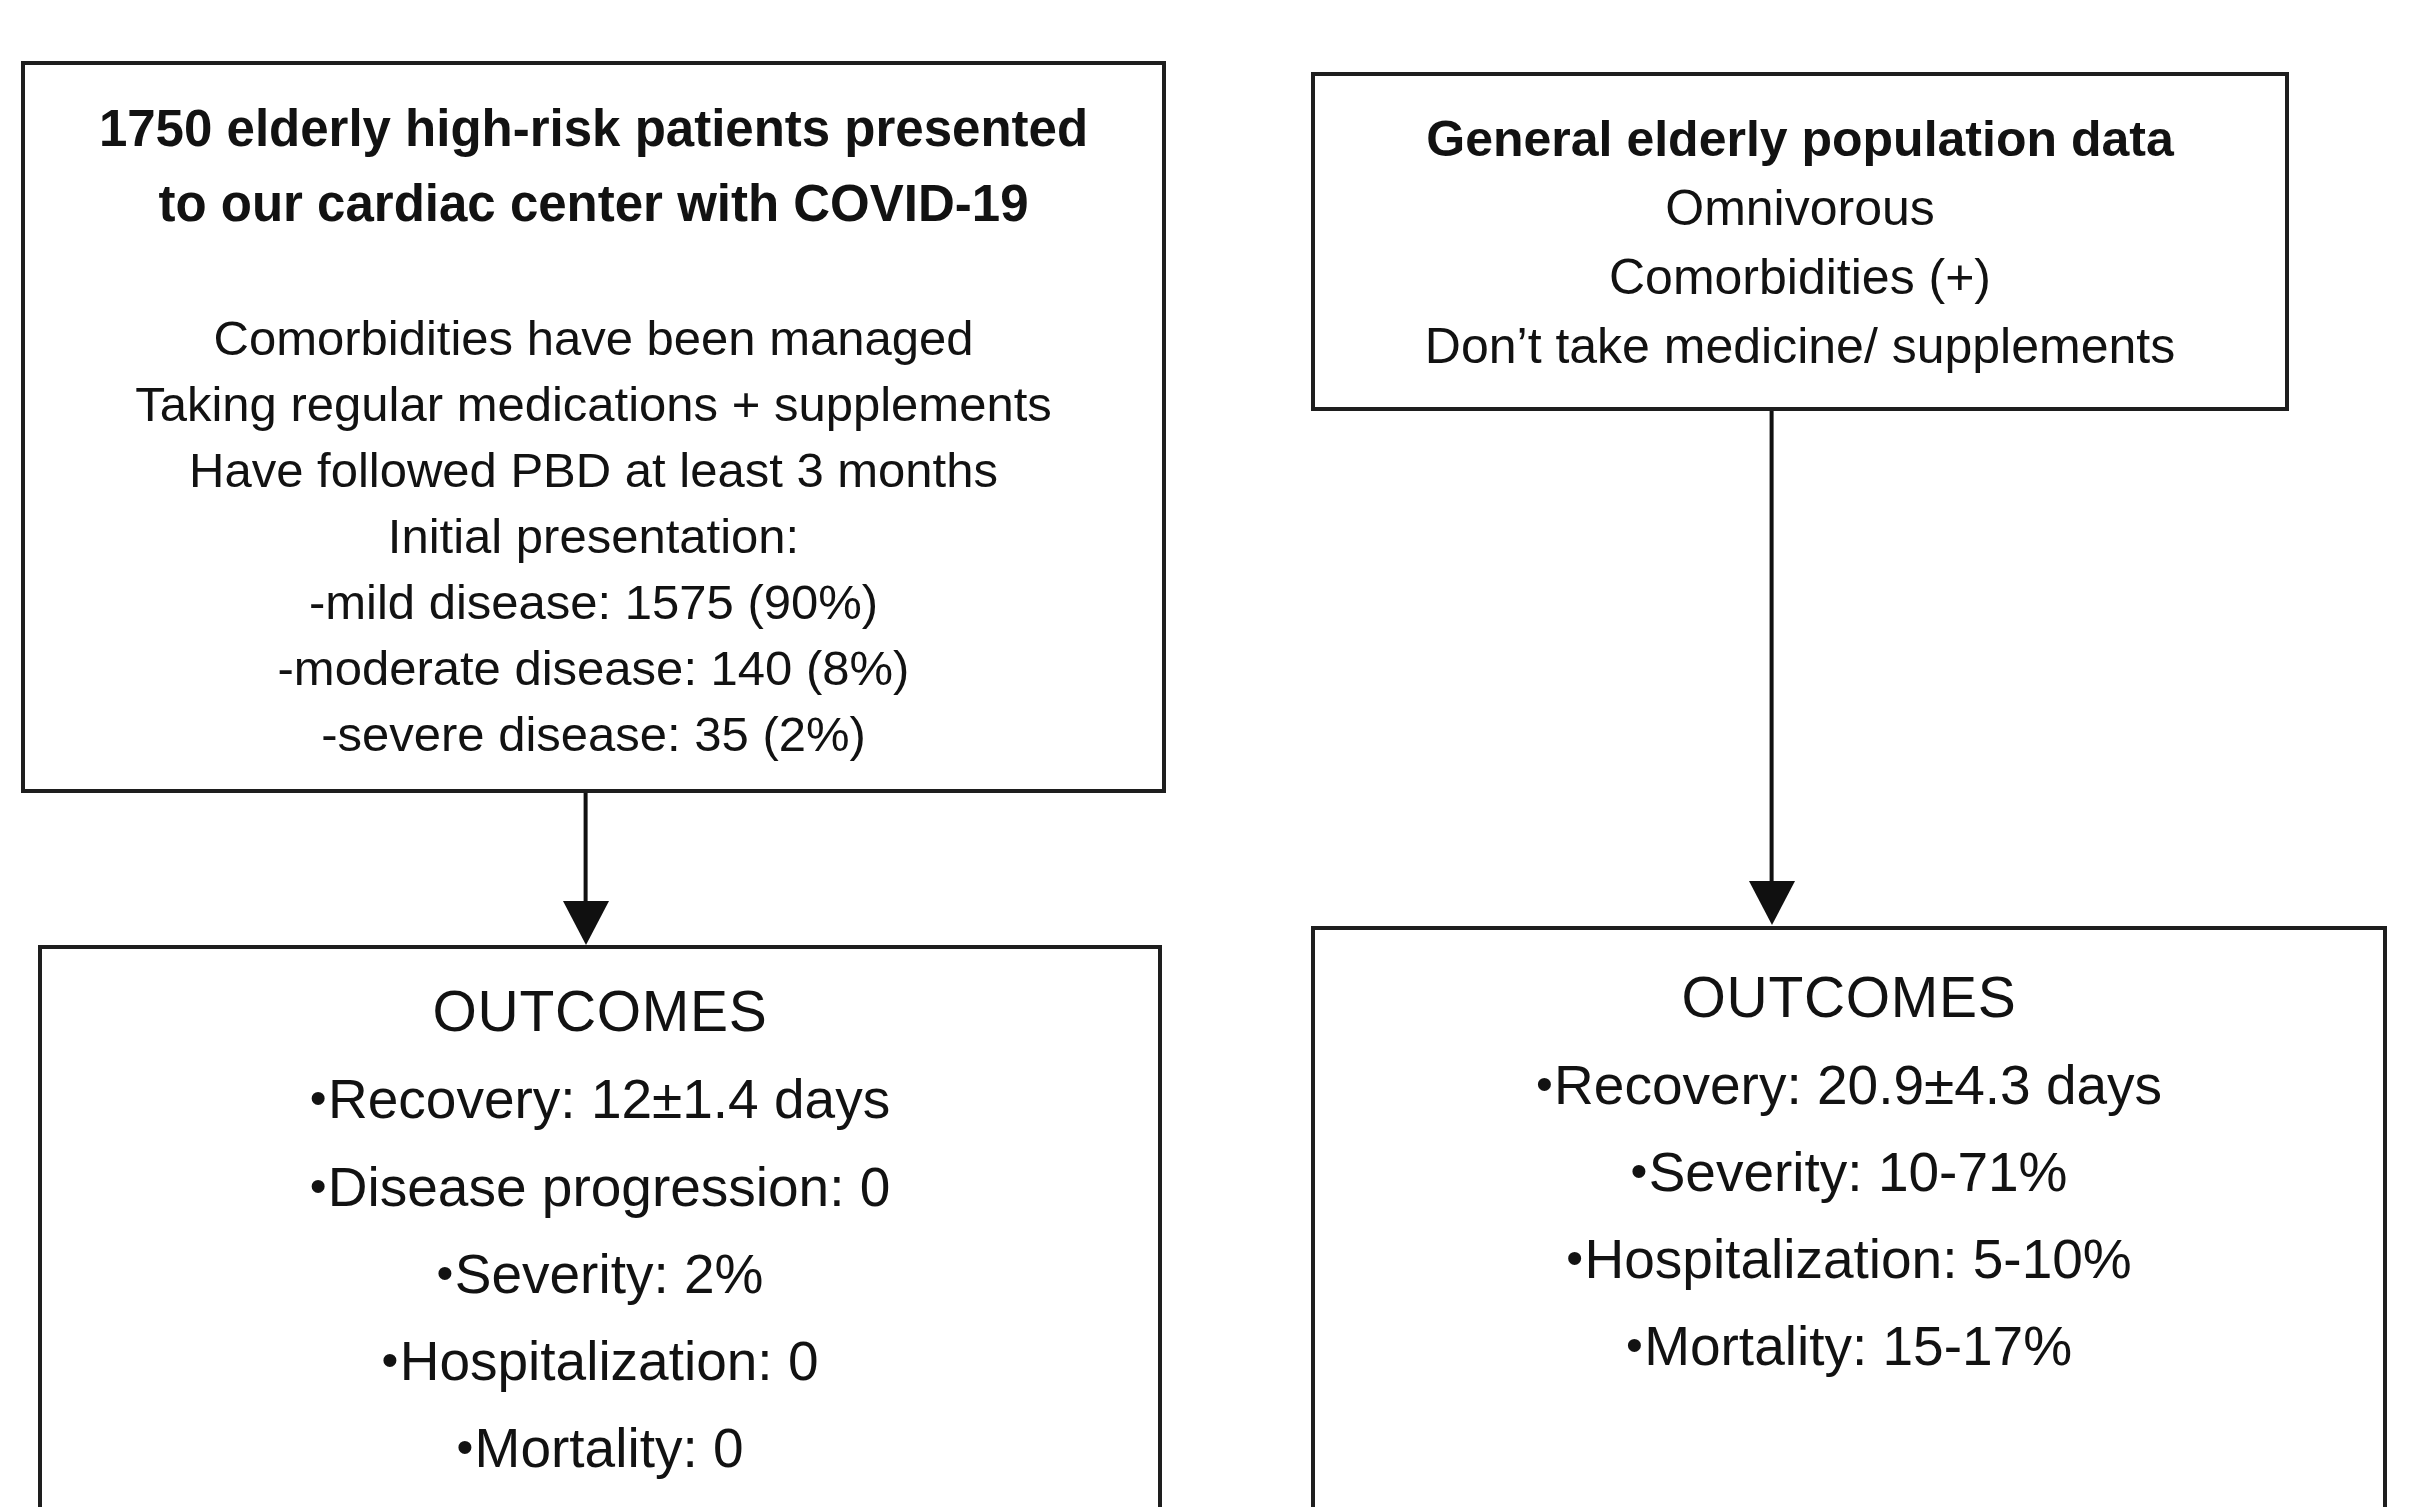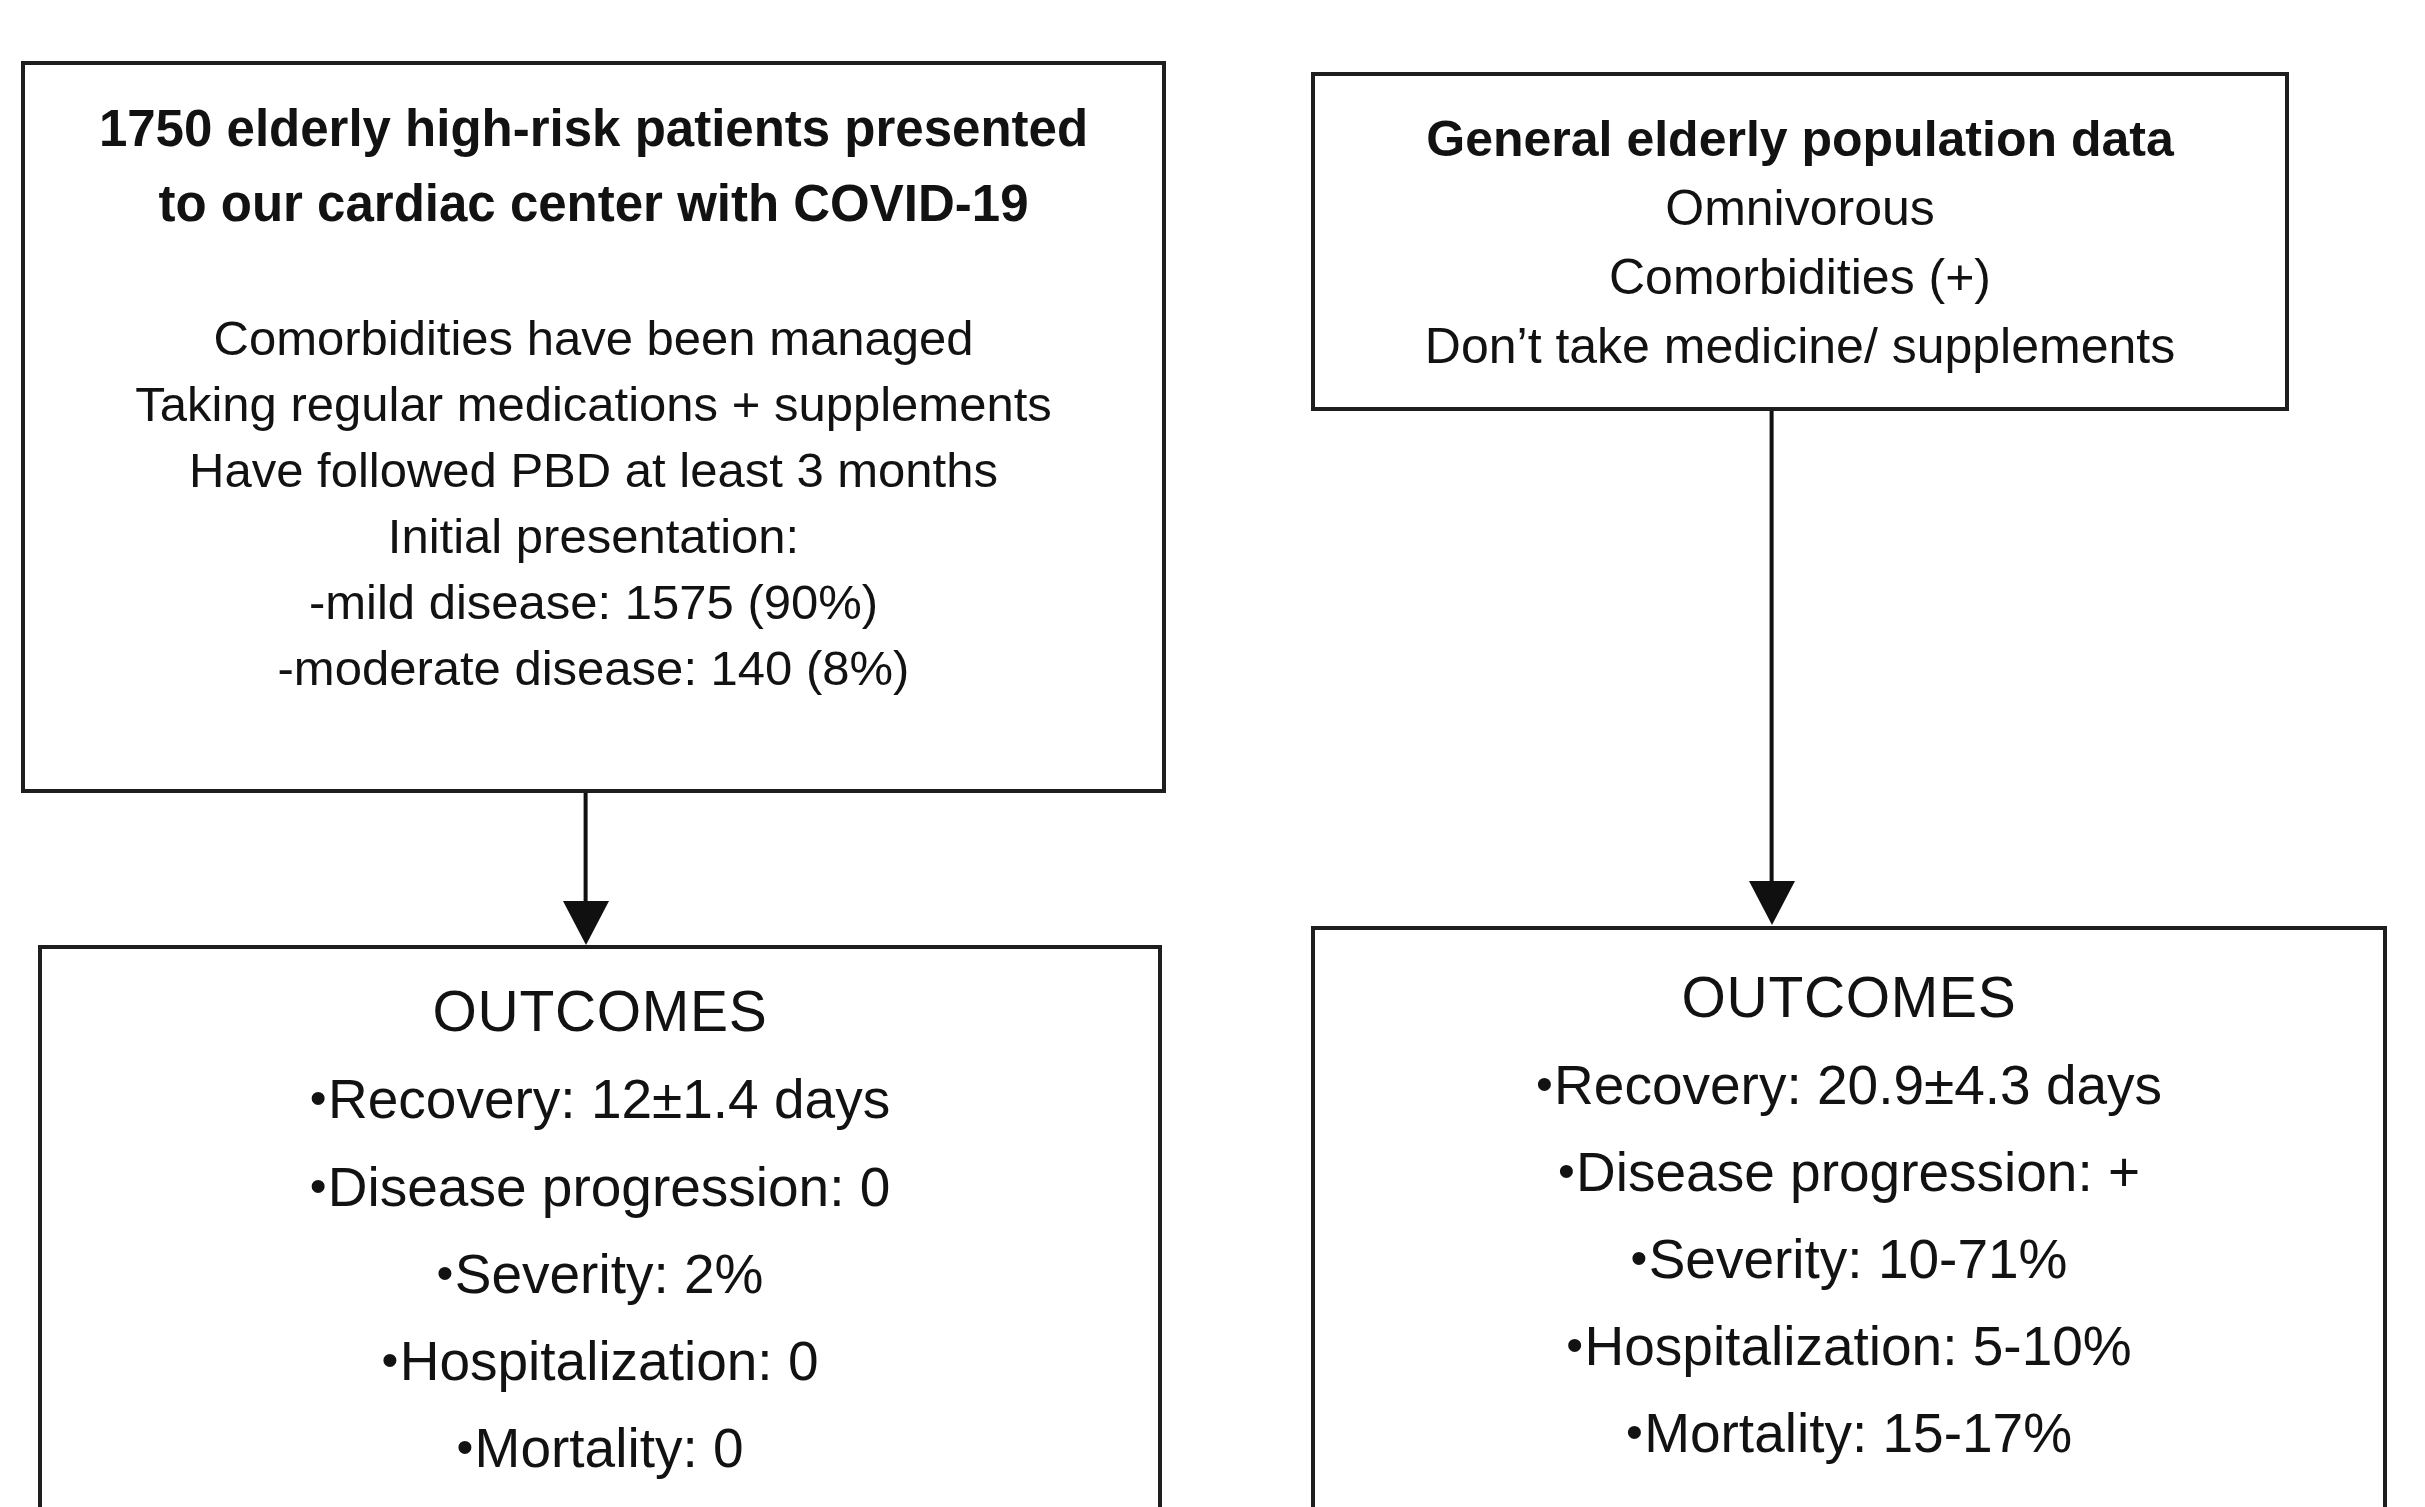--- a/index.html
+++ b/index.html
@@ -77,20 +77,21 @@
   <div class="box tl">
     <div class="title-line">1750 elderly high-risk patients presented</div>
     <div class="title-line">to our cardiac center with COVID-19</div>
     <div class="spacer"></div>
     <div class="body-line">Comorbidities have been managed</div>
     <div class="body-line">Taking regular medications + supplements</div>
     <div class="body-line">Have followed PBD at least 3 months</div>
     <div class="body-line">Initial presentation:</div>
     <div class="body-line">-mild disease: 1575 (90%)</div>
     <div class="body-line">-moderate disease: 140 (8%)</div>
+    <div class="body-line">-severe disease: 35 (2%)</div>
   </div>
 
   <div class="box tr">
     <div class="title-line">General elderly population data</div>
     <div class="body-line">Omnivorous</div>
     <div class="body-line">Comorbidities (+)</div>
     <div class="body-line">Don’t take medicine/ supplements</div>
   </div>
 
   <div class="arrow" id="arrow-left">
@@ -108,20 +109,19 @@
     <div class="bullet-line"><span class="bullet-glyph">•</span><span>Recovery: 12±1.4 days</span></div>
     <div class="bullet-line"><span class="bullet-glyph">•</span><span>Disease progression: 0</span></div>
     <div class="bullet-line"><span class="bullet-glyph">•</span><span>Severity: 2%</span></div>
     <div class="bullet-line"><span class="bullet-glyph">•</span><span>Hospitalization: 0</span></div>
     <div class="bullet-line"><span class="bullet-glyph">•</span><span>Mortality: 0</span></div>
   </div>
 
   <div class="box br">
     <div class="outcomes-title">OUTCOMES</div>
     <div class="bullet-line"><span class="bullet-glyph">•</span><span>Recovery: 20.9±4.3 days</span></div>
-    <div class="bullet-line"><span class="bullet-glyph">•</span><span>Disease progression: +</span></div>
     <div class="bullet-line"><span class="bullet-glyph">•</span><span>Severity: 10-71%</span></div>
     <div class="bullet-line"><span class="bullet-glyph">•</span><span>Hospitalization: 5-10%</span></div>
     <div class="bullet-line"><span class="bullet-glyph">•</span><span>Mortality: 15-17%</span></div>
   </div>
 
 </div>
 
 
 </body></html>

